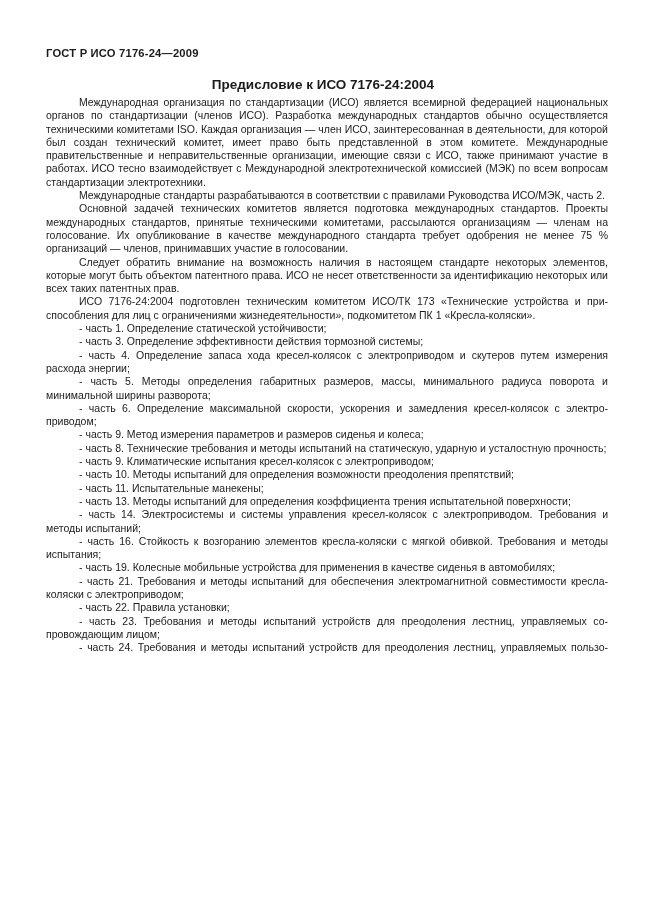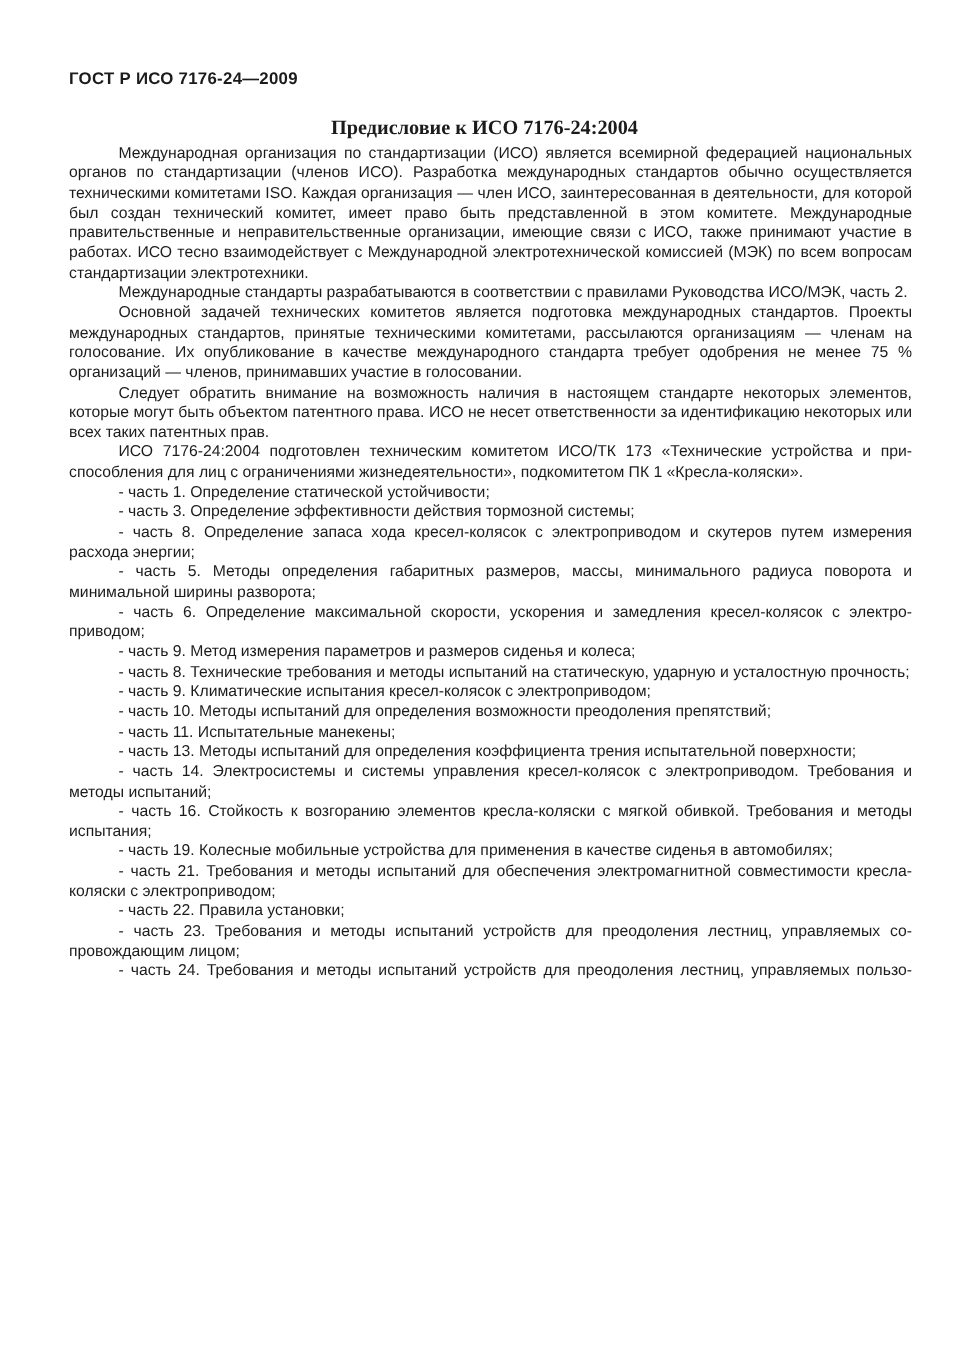--- a/index.html
+++ b/index.html
@@ -27,21 +27,20 @@
   }
   .doc-title {
     position: absolute;
     left: 0;
     top: 77px;
     width: 100%;
     margin: 0;
     text-align: center;
     font-size: 13.5px;
     font-weight: bold;
-    font-family: Liberation Serif, serif;
   }
   .content {
     position: absolute;
     left: 46px;
     top: 96px;
     width: 562px;
     font-size: 10.5px;
     line-height: 13.3px;
     text-align: justify;
   }
@@ -69,21 +68,21 @@
 
   <div class="content">
     <p>Международная организация по стандартизации (ИСО) является всемирной федерацией национальных органов по стандартизации (членов ИСО). Разработка международных стандартов обычно осуществляется техническими комитетами ISO. Каждая организация — член ИСО, заинтересованная в деятельности, для которой был создан технический комитет, имеет право быть представленной в этом комитете. Международ­ные правительственные и неправительственные организации, имеющие связи с ИСО, также принимают участие в работах. ИСО тесно взаимодействует с Международной электротехнической комиссией (МЭК) по всем вопросам стандартизации электротехники.</p>
     <p>Международные стандарты разрабатываются в соответствии с правилами Руководства ИСО/МЭК, часть 2.</p>
     <p>Основной задачей технических комитетов является подготовка международных стандартов. Проекты международных стандартов, принятые техническими комитетами, рассылаются организациям — членам на голосование. Их опубликование в качестве международного стандарта требует одобрения не менее 75 % организаций — членов, принимавших участие в голосовании.</p>
     <p>Следует обратить внимание на возможность наличия в настоящем стандарте некоторых элементов, которые могут быть объектом патентного права. ИСО не несет ответственности за идентификацию некото­рых или всех таких патентных прав.</p>
     <p>ИСО 7176-24:2004 подготовлен техническим комитетом ИСО/ТК 173 «Технические устройства и при­способления для лиц с ограничениями жизнедеятельности», подкомитетом ПК 1 «Кресла-коляски».</p>
 
     <p>- часть 1. Определение статической устойчивости;</p>
     <p>- часть 3. Определение эффективности действия тормозной системы;</p>
-    <p>- часть 8. Определение запаса хода кресел-колясок с электроприводом и скутеров путем измерения расхода энергии;</p>
+    <p>- часть 4. Определение запаса хода кресел-колясок с электроприводом и скутеров путем измерения расхода энергии;</p>
     <p>- часть 5. Методы определения габаритных размеров, массы, минимального радиуса поворота и минимальной ширины разворота;</p>
     <p>- часть 6. Определение максимальной скорости, ускорения и замедления кресел-колясок с электро­приводом;</p>
     <p>- часть 9. Метод измерения параметров и размеров сиденья и колеса;</p>
     <p>- часть 8. Технические требования и методы испытаний на статическую, ударную и усталостную прочность;</p>
     <p>- часть 9. Климатические испытания кресел-колясок с электроприводом;</p>
     <p>- часть 10. Методы испытаний для определения возможности преодоления препятствий;</p>
     <p>- часть 11. Испытательные манекены;</p>
     <p>- часть 13. Методы испытаний для определения коэффициента трения испытательной поверхности;</p>
     <p>- часть 14. Электросистемы и системы управления кресел-колясок с электроприводом. Требования и методы испытаний;</p>
     <p>- часть 16. Стойкость к возгоранию элементов кресла-коляски с мягкой обивкой. Требования и мето­ды испытания;</p>

